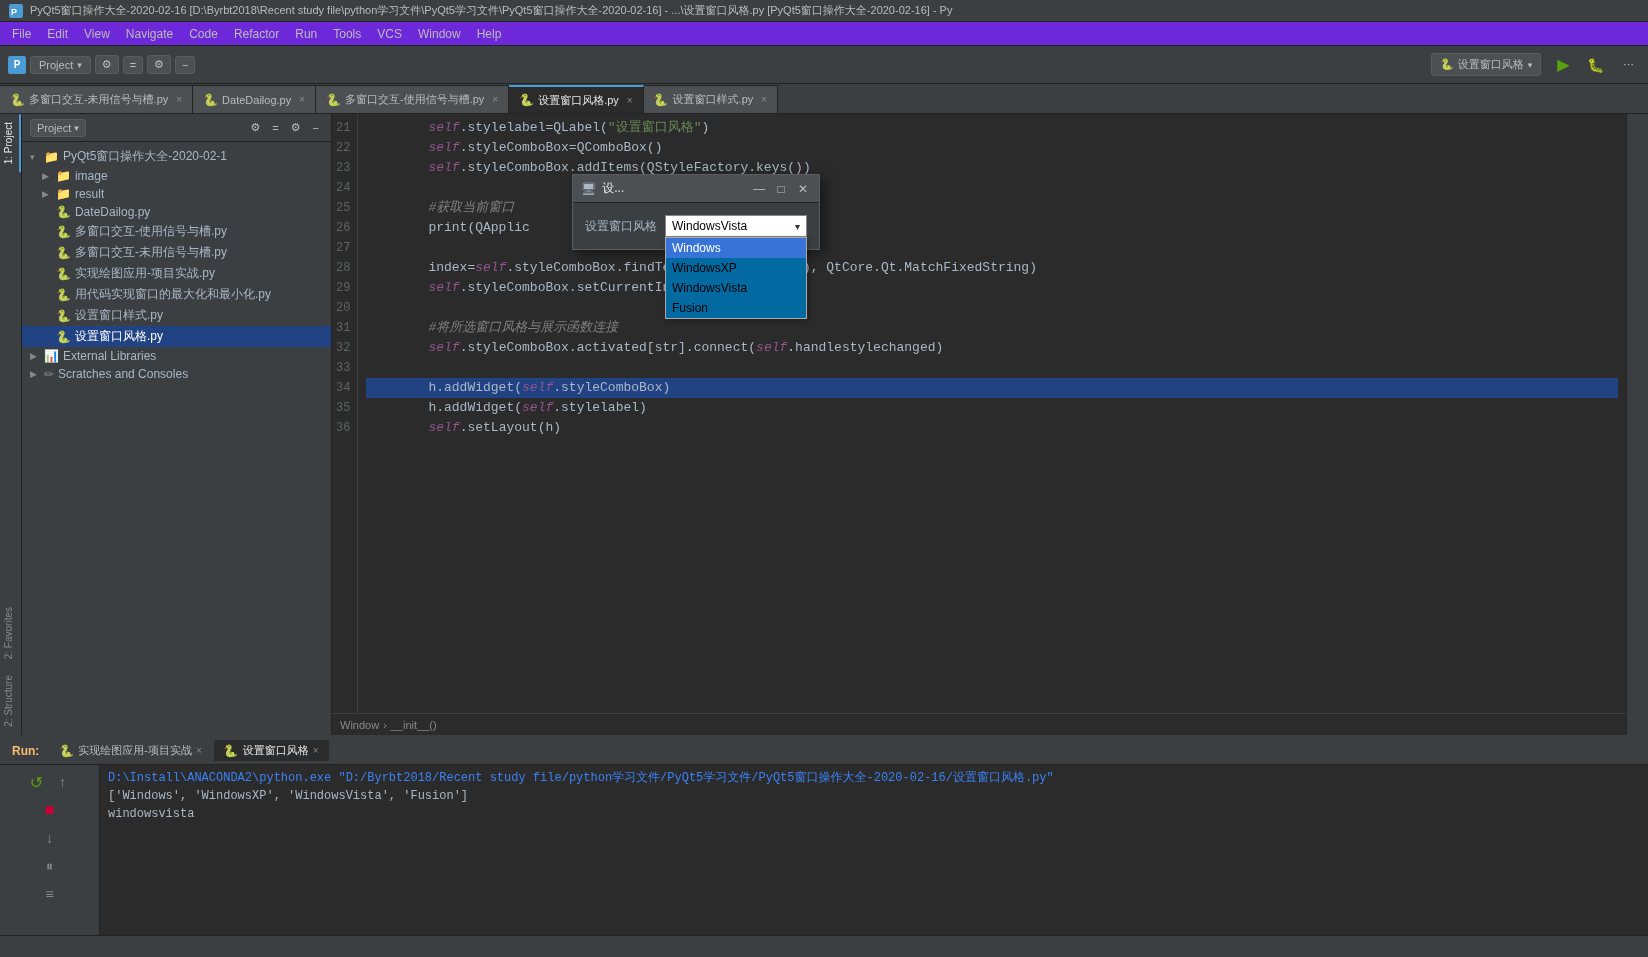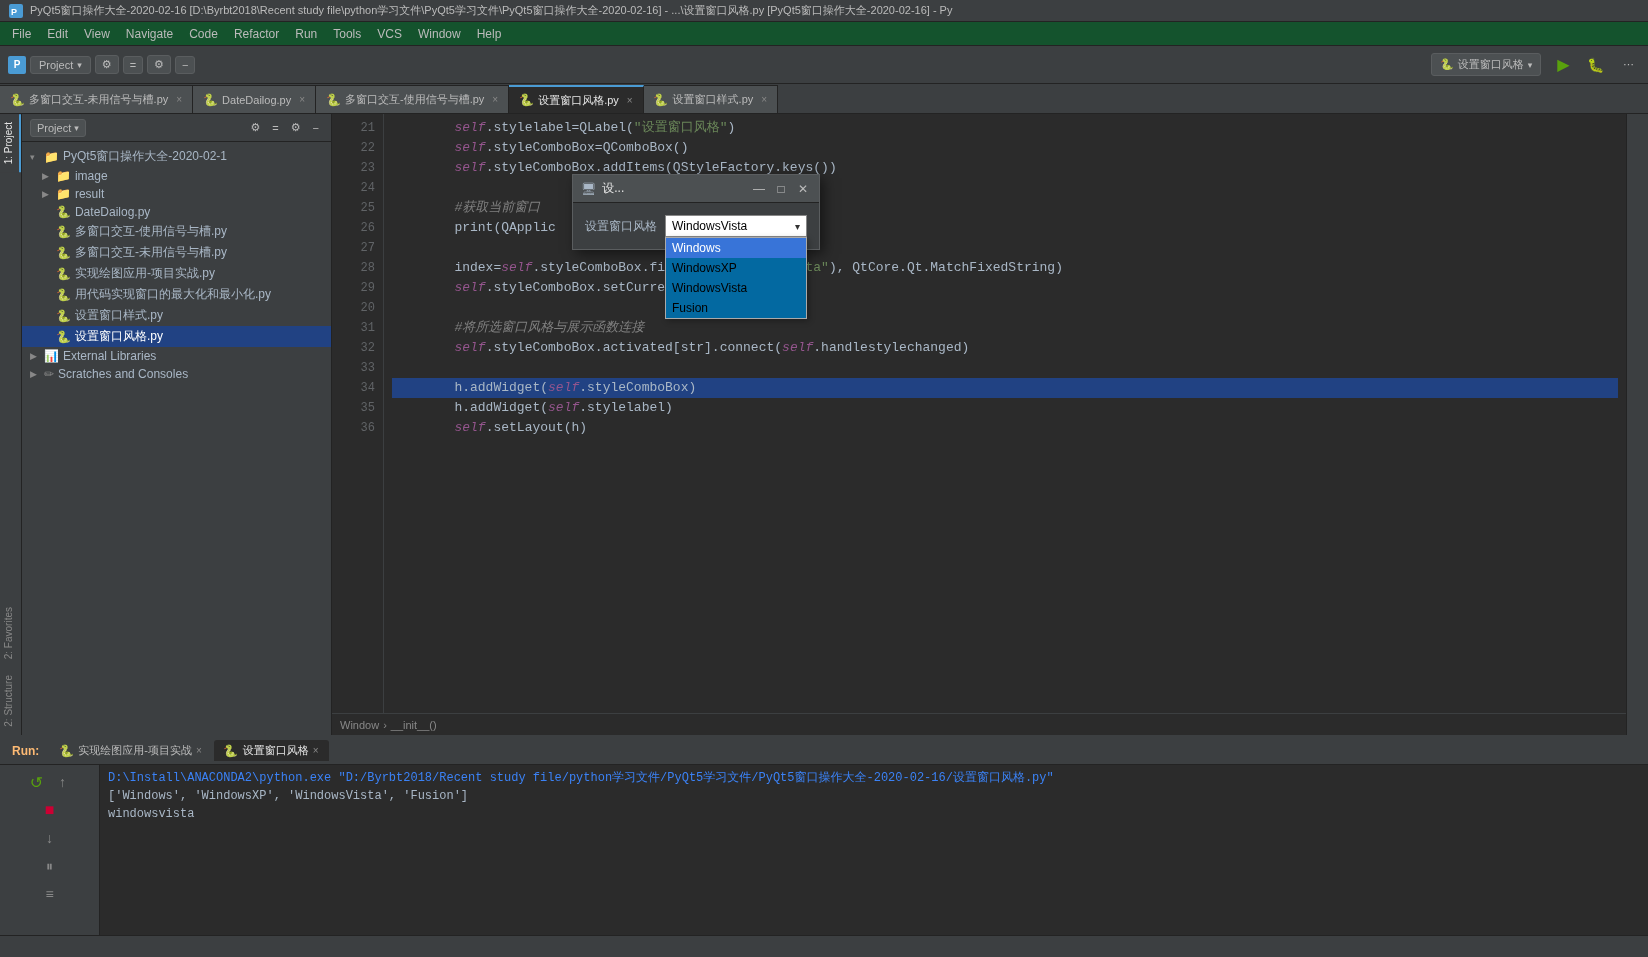--- a/index.html
+++ b/index.html
@@ -2,21 +2,21 @@
 <html><head>
   <meta charset="utf-8">
   <style>
     * { margin: 0; padding: 0; box-sizing: border-box; }
     body { width: 1648px; height: 957px; overflow: hidden; background: #2b2b2b; font-family: 'Segoe UI', Arial, sans-serif; font-size: 12px; color: #a9b7c6; }
 
     
     #title-bar { height: 22px; background: #3c3f41; display: flex; align-items: center; padding: 0 8px; color: #bbb; font-size: 11px; border-bottom: 1px solid #232323; }
 
     
-    #menu-bar { height: 24px; background: #14532d; display: flex; align-items: center; padding: 0 4px; border-bottom: 1px solid #232323; }
+    #menu-bar { height: 24px; background: #6d28d9; display: flex; align-items: center; padding: 0 4px; border-bottom: 1px solid #232323; }
     .menu-item { padding: 2px 8px; color: #bbb; font-size: 12px; cursor: pointer; border-radius: 3px; }
 
     
     #toolbar { height: 38px; background: #3c3f41; display: flex; align-items: center; padding: 0 8px; border-bottom: 1px solid #232323; gap: 6px; }
     .toolbar-btn { padding: 2px 8px; background: #4c5052; border: 1px solid #5a5d5f; border-radius: 3px; color: #bbb; font-size: 11px; cursor: pointer; display: flex; align-items: center; gap: 4px; }
     #toolbar .project-btn { background: #4c5052; }
     #toolbar .run-config { margin-left: auto; background: #4c5052; border: 1px solid #5a5d5f; border-radius: 3px; padding: 3px 8px; color: #bbb; font-size: 11px; display: flex; align-items: center; gap: 4px; }
 
     
     #tab-bar { height: 30px; background: #3c3f41; display: flex; align-items: flex-end; border-bottom: 1px solid #232323; overflow: hidden; }
@@ -30,21 +30,21 @@
     .project-header-btn { padding: 2px 6px; background: #4c5052; border: 1px solid #5a5d5f; border-radius: 3px; color: #bbb; font-size: 11px; cursor: pointer; display: flex; align-items: center; gap: 3px; }
     #project-tree { flex: 1; overflow-y: auto; padding: 4px 0; }
     .tree-item { display: flex; align-items: center; padding: 2px 8px; cursor: pointer; color: #a9b7c6; font-size: 12px; gap: 4px; }
     .tree-item.selected { background: #214283; color: #fff; }
     .tree-item.indent-1 { padding-left: 20px; }
     .tree-arrow { font-size: 9px; color: #888; width: 10px; }
 
     
     #editor-area { flex: 1; background: #2b2b2b; display: flex; flex-direction: column; position: relative; overflow: hidden; }
     #code-content { flex: 1; overflow: hidden; display: flex; font-family: 'Consolas', 'Courier New', monospace; font-size: 13px; }
-    #line-numbers { width: 52px; background: #2b2b2b; color: #606366; text-align: right; padding: 4px 8px 4px 4px; line-height: 20px; border-right: 1px solid #3c3f41; user-select: none; font-size: 12px; }
+    #line-numbers { width: 26px; background: #2b2b2b; color: #606366; text-align: right; padding: 4px 8px 4px 4px; line-height: 20px; border-right: 1px solid #3c3f41; user-select: none; font-size: 12px; }
     #code-lines { flex: 1; padding: 4px 8px; line-height: 20px; overflow: hidden; color: #a9b7c6; }
     .code-line { height: 20px; white-space: pre; }
     .str { color: #6a8759; }
     .comment { color: #808080; font-style: italic; }
     .self-kw { color: #94558d; font-style: italic; }
     .highlight { background: #214283; }
     #breadcrumb-bar { height: 22px; background: #2b2b2b; border-top: 1px solid #3c3f41; display: flex; align-items: center; padding: 0 8px; color: #888; font-size: 11px; gap: 4px; }
 
     
     #right-sidebar { width: 22px; background: #3c3f41; border-left: 1px solid #232323; display: flex; flex-direction: column; align-items: center; padding-top: 4px; }

